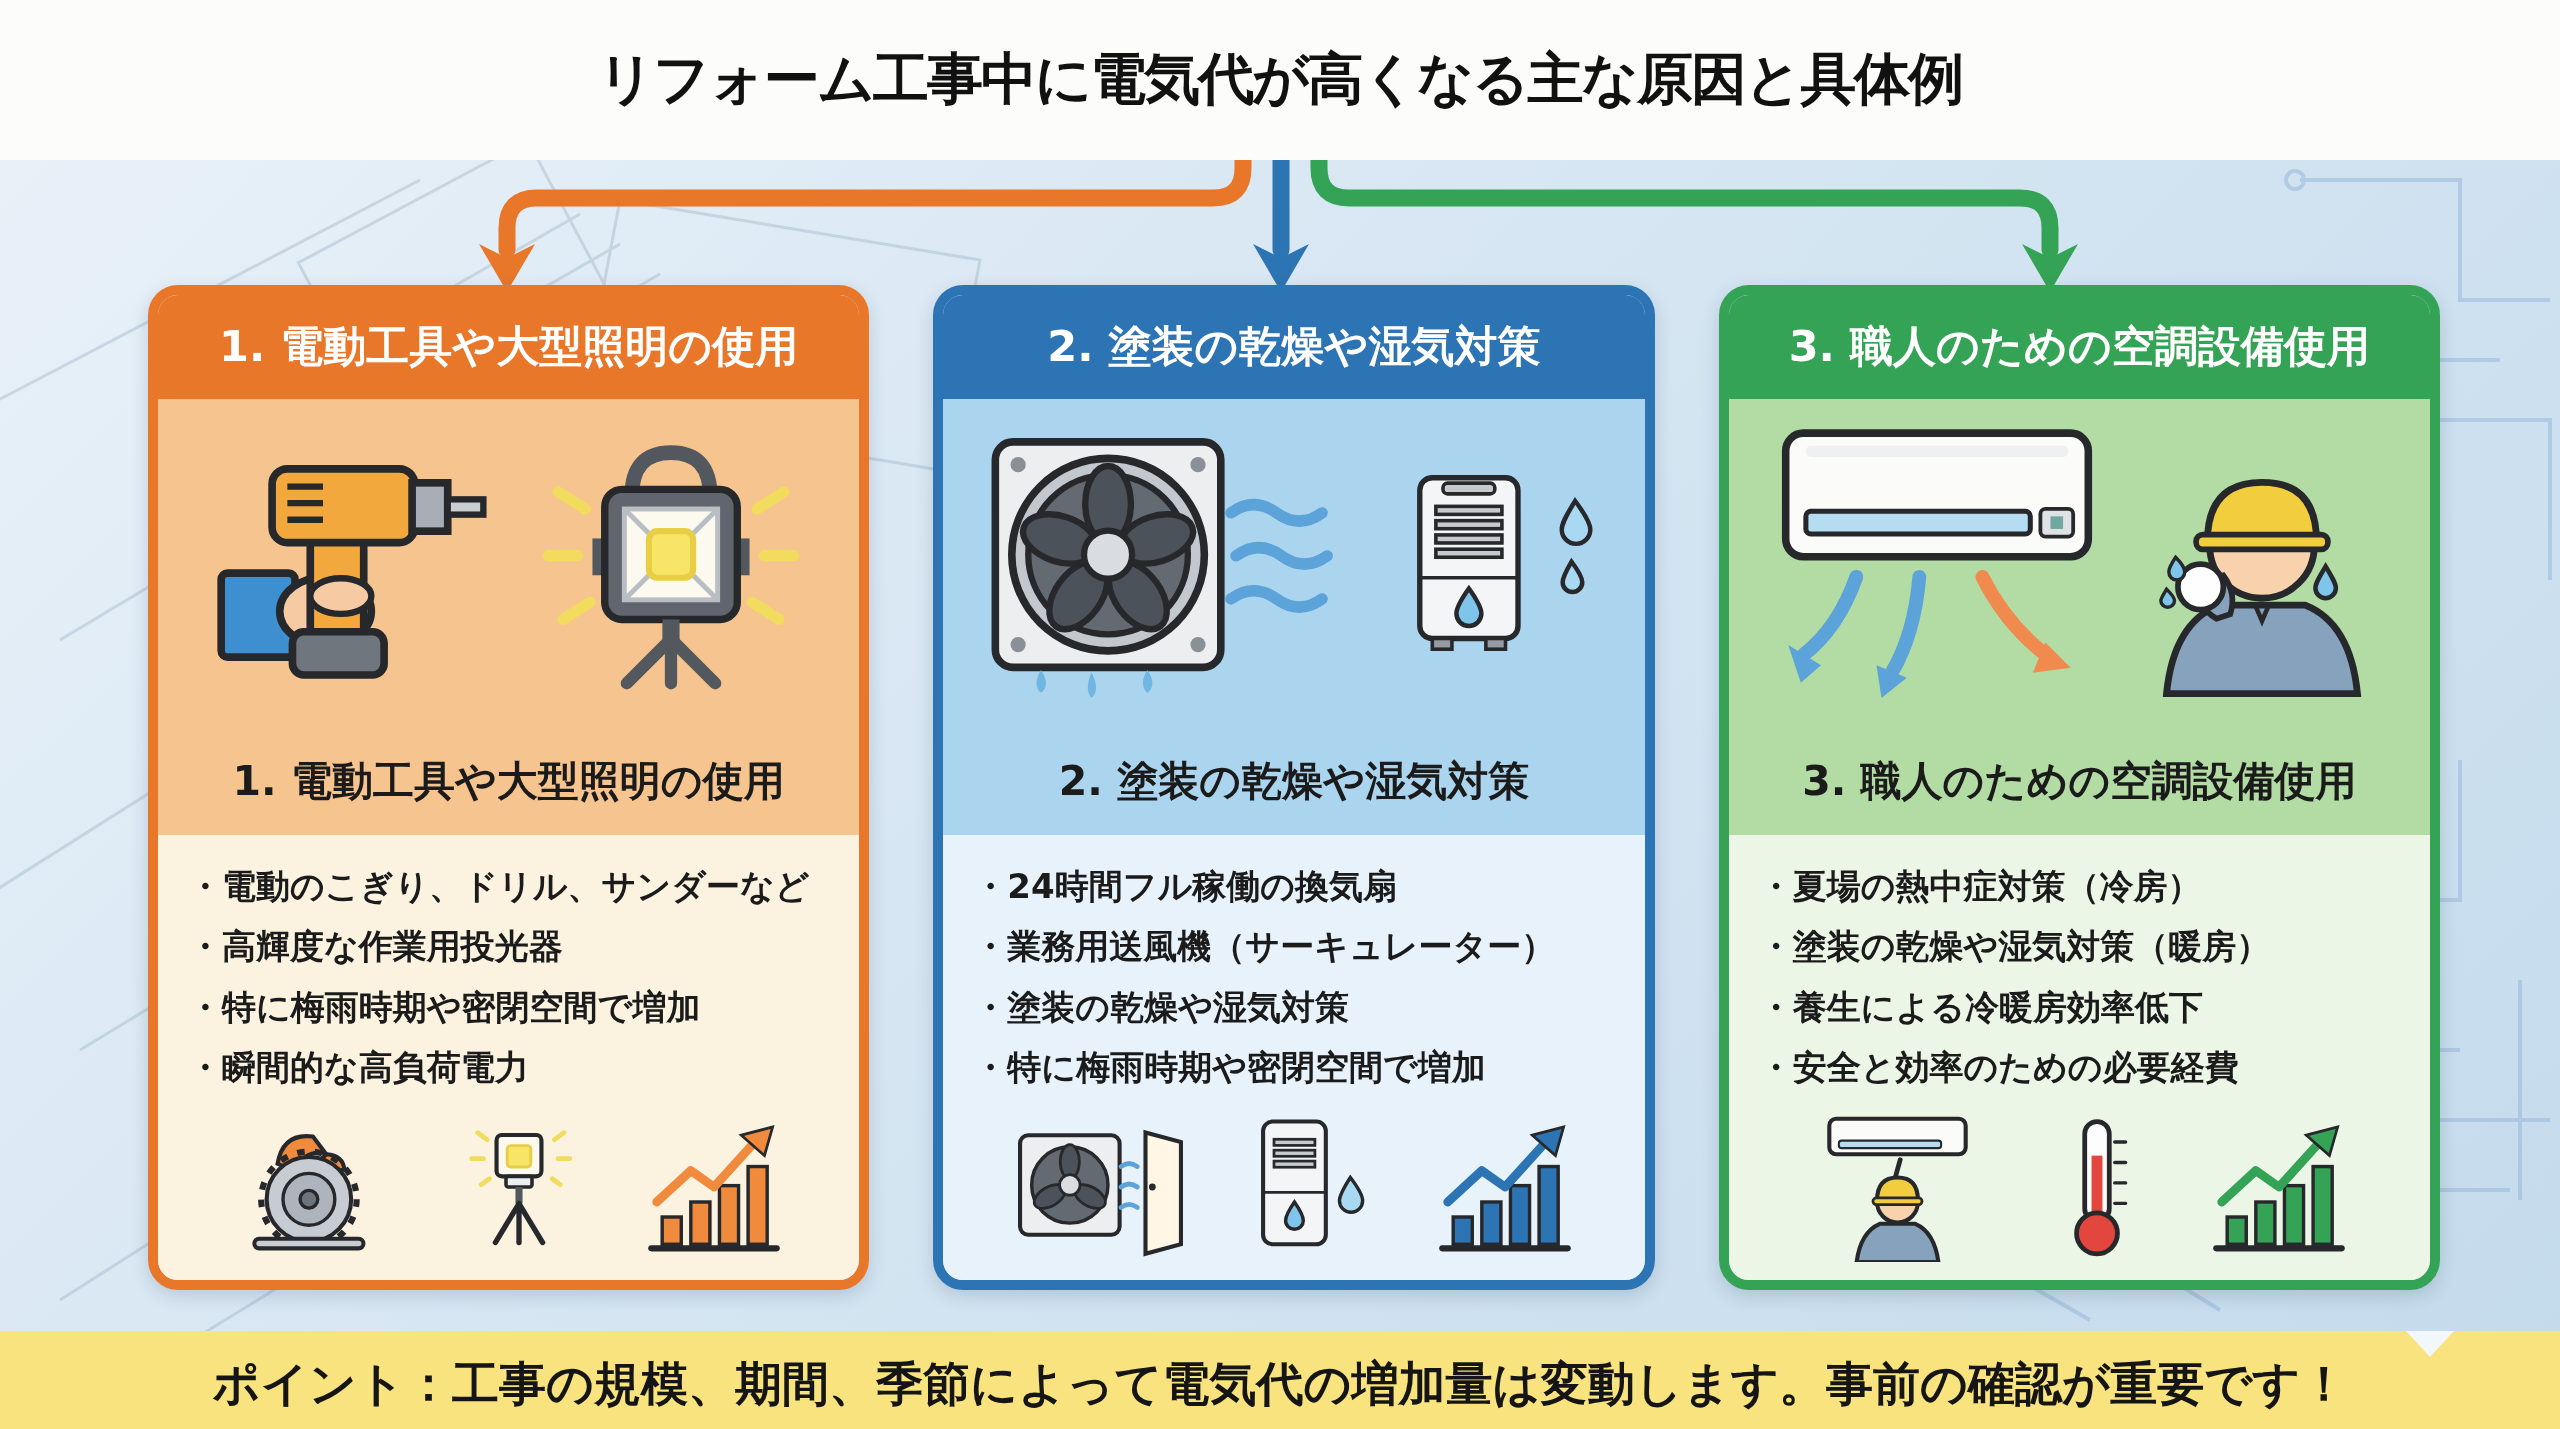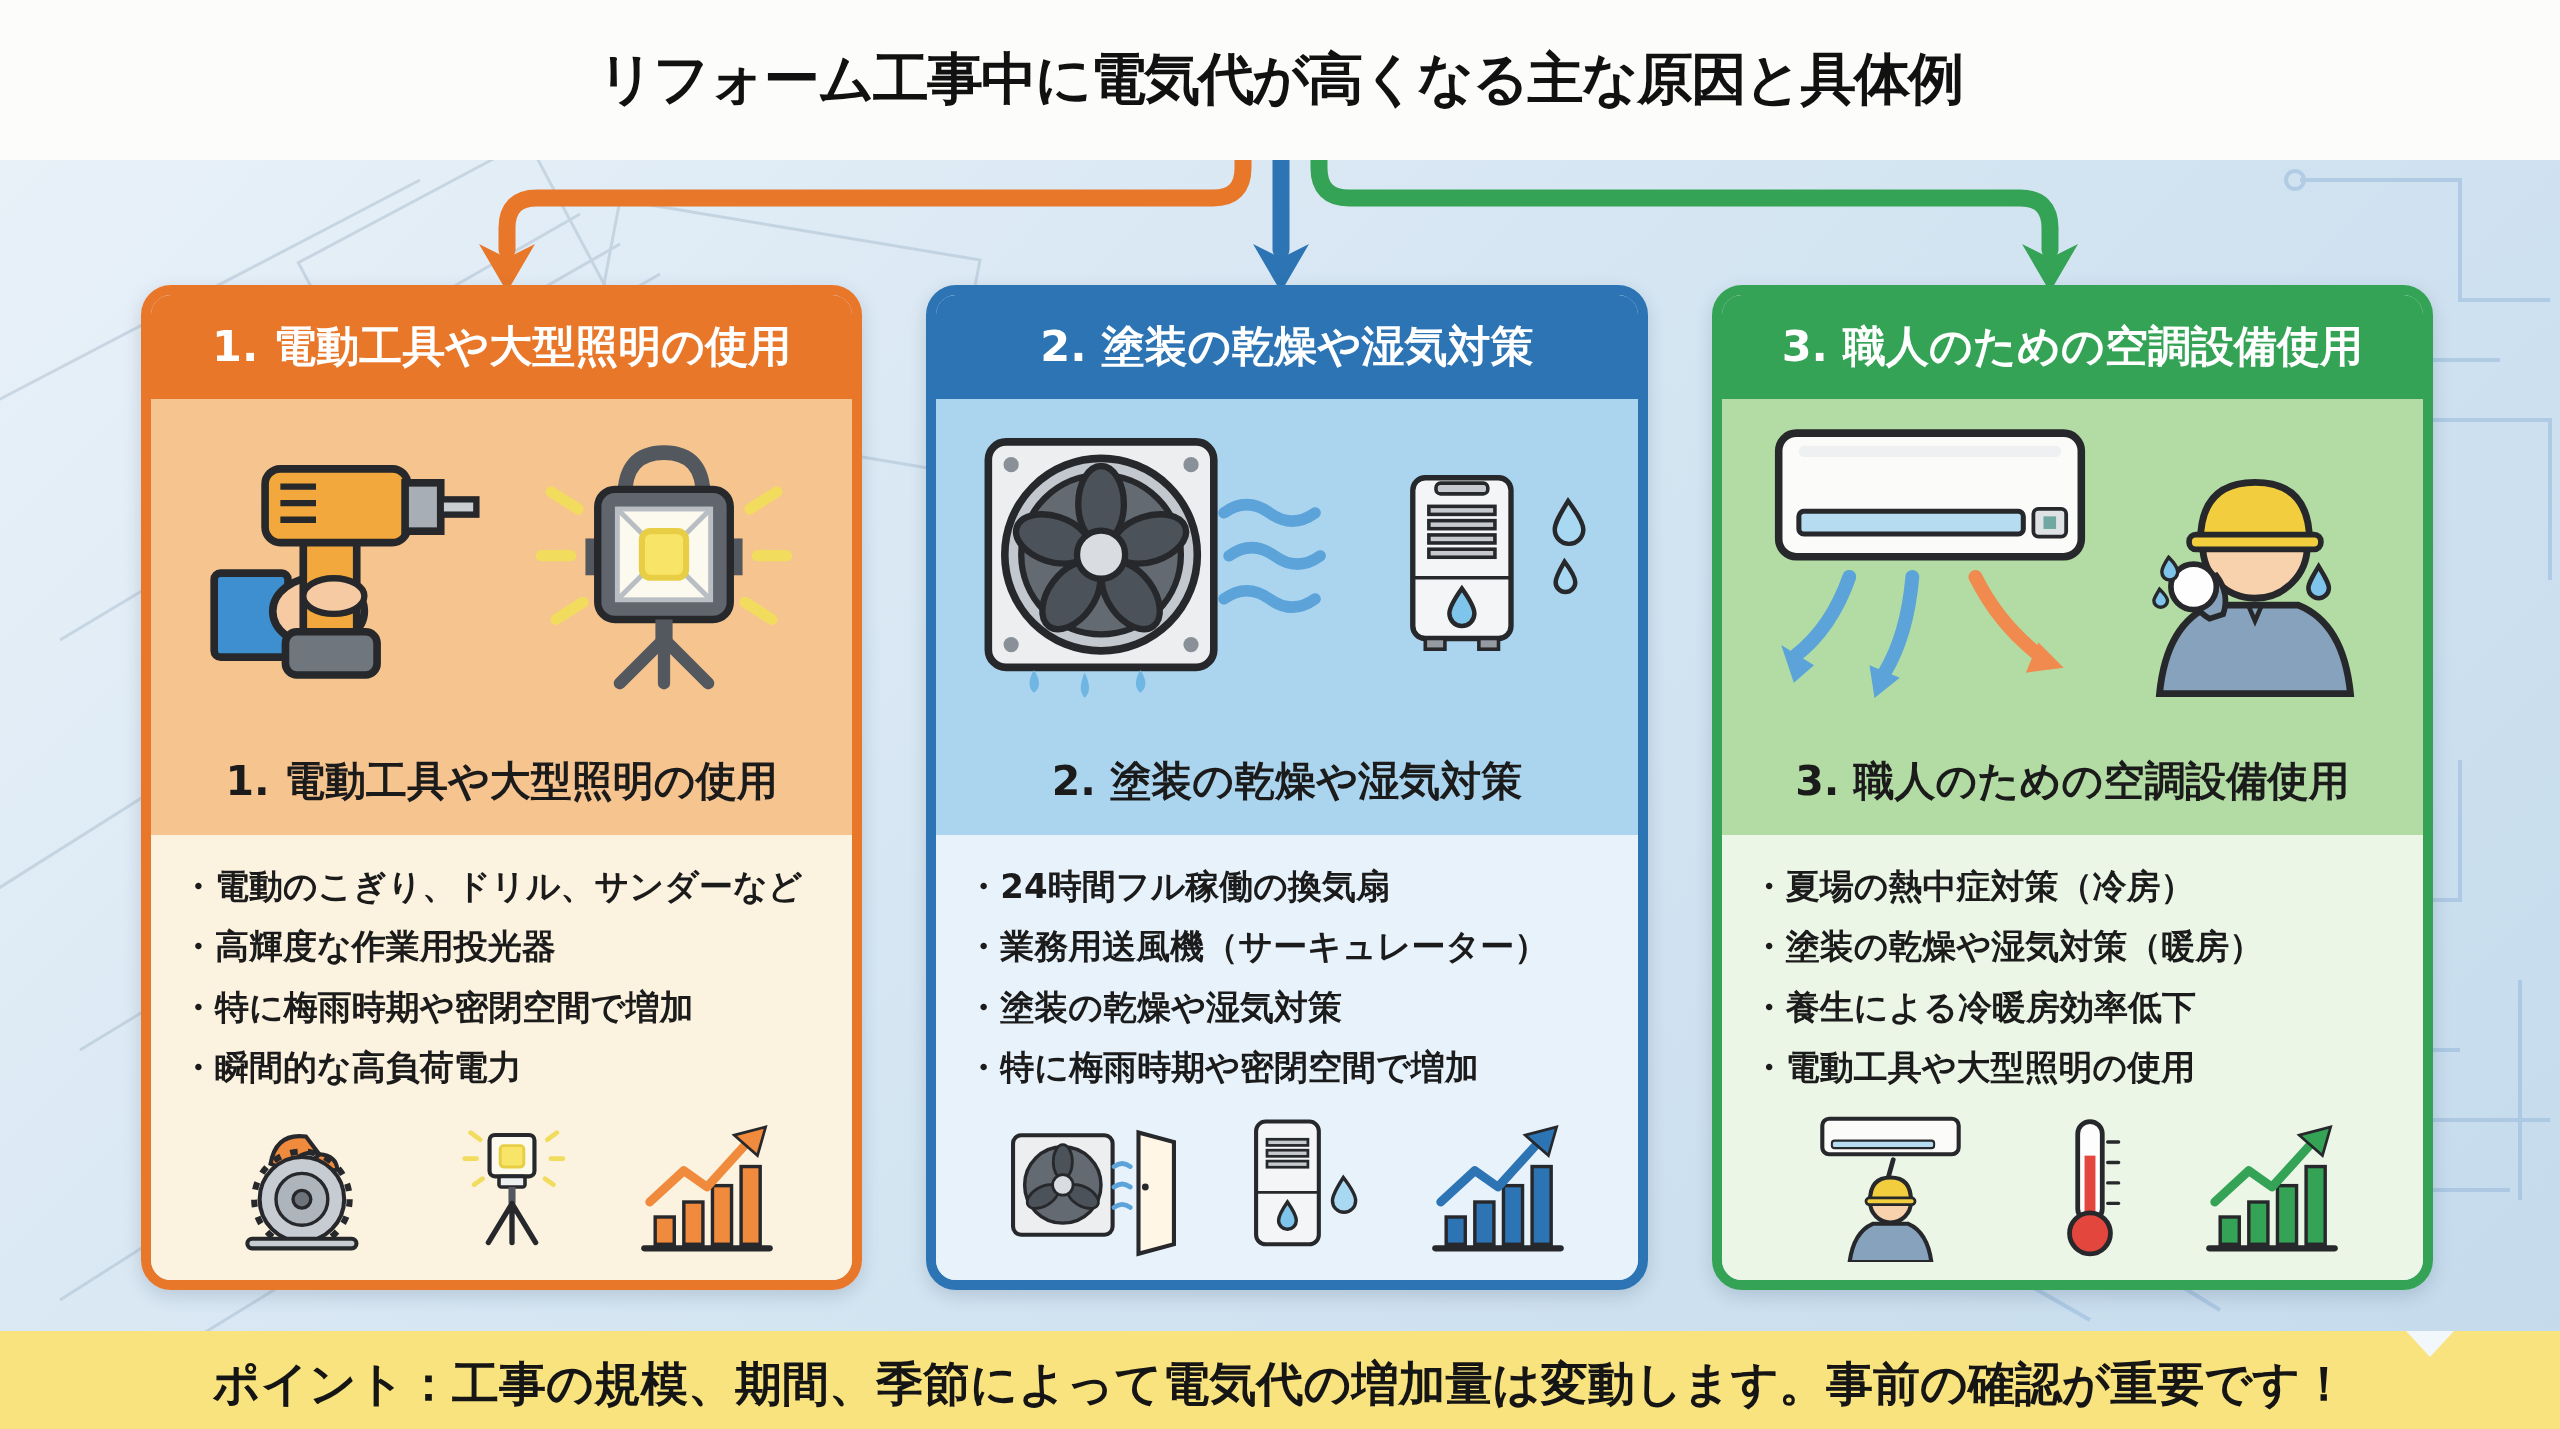--- a/index.html
+++ b/index.html
@@ -13,21 +13,21 @@
     background:#FCFCFA; display:flex; align-items:center; justify-content:center; z-index:3; }
   .title-band h1 { font-size:56px; font-weight:900; color:#111; letter-spacing:-2px; white-space:nowrap; }
 
   
   .bg-deco { position:absolute; inset:0; z-index:0; }
 
   
   .flow-arrows { position:absolute; top:0; left:0; z-index:2; }
 
   
-  .cards { position:absolute; top:285px; left:141px; width:2292px; height:1005px;
+  .cards { position:absolute; top:285px; left:148px; width:2292px; height:1005px;
     display:flex; gap:64px; z-index:4; }
   .card { flex:1; display:flex; flex-direction:column; border-radius:30px; overflow:hidden;
     box-shadow:0 6px 18px rgba(40,60,90,.18); }
   .card.orange { border:10px solid #E8772A; }
   .card.blue   { border:10px solid #2C74B3; }
   .card.green  { border:10px solid #35A356; }
 
   .card-header { height:104px; display:flex; align-items:center; justify-content:center;
     font-size:43px; font-weight:800; color:#FFFFFF; white-space:nowrap; }
   .orange .card-header { background:#E8772A; }
@@ -317,21 +317,21 @@
             </g>
           </svg>
         </div>
         <div class="card-subtitle">3. 職人のための空調設備使用</div>
       </div>
       <div class="card-body">
         <ul class="bullets">
           <li>夏場の熱中症対策（冷房）</li>
           <li>塗装の乾燥や湿気対策（暖房）</li>
           <li>養生による冷暖房効率低下</li>
-          <li>電動工具や大型照明の使用</li>
+          <li>安全と効率のための必要経費</li>
         </ul>
         <div class="card-footer-icons">
           <svg width="185" height="150" viewBox="0 0 260 220">
             <rect x="30" y="10" width="200" height="52" rx="10" fill="#FBFBF9" stroke="#26282B" stroke-width="6"></rect>
             <rect x="44" y="42" width="150" height="11" rx="4" fill="#B5DCF0" stroke="#26282B" stroke-width="3"></rect>
             <path d="M120 120 l14 -50" stroke="#26282B" stroke-width="7" stroke-linecap="round"></path>
             <path d="M70 220 Q76 176 104 164 L156 164 Q184 176 190 220 Z" fill="#86A2BC" stroke="#26282B" stroke-width="6"></path>
             <circle cx="130" cy="132" r="30" fill="#F8D2AC" stroke="#26282B" stroke-width="6"></circle>
             <path d="M100 130 Q100 96 130 96 Q160 96 160 130 Z" fill="#F2CE3E" stroke="#26282B" stroke-width="6"></path>
             <rect x="94" y="126" width="72" height="10" rx="5" fill="#F2CE3E" stroke="#26282B" stroke-width="4"></rect>

